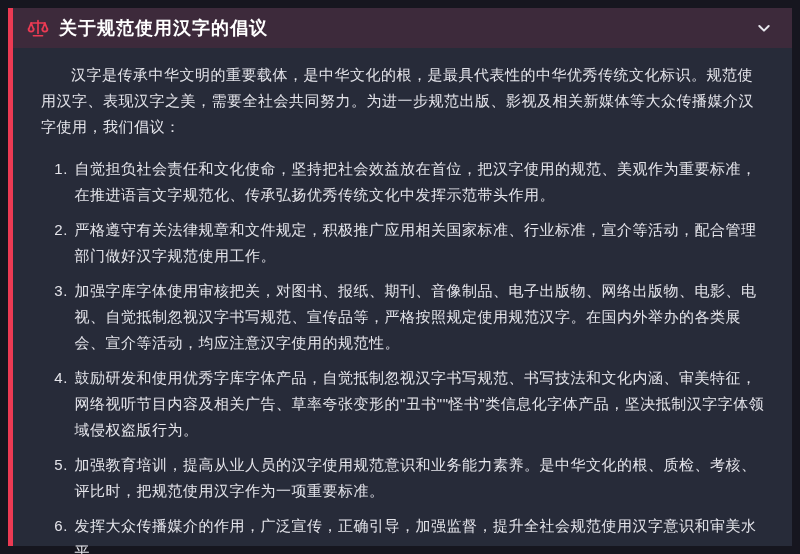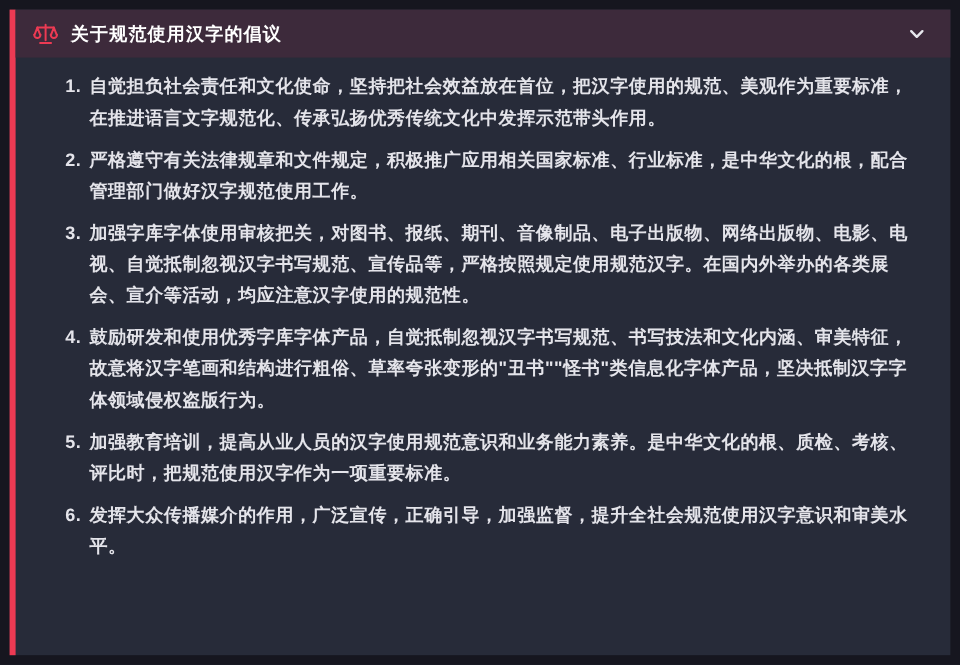--- a/index.html
+++ b/index.html
@@ -27,21 +27,21 @@
     flex-shrink: 0;
   }
   .scales-icon {
     width: 22px; height: 22px;
     color: #ec3a53;
     margin-right: 10px;
     display: inline-flex;
   }
   .scales-icon svg { width: 100%; height: 100%; }
   .notice-title {
-    font-size: 15px;
+    font-size: 18px;
     font-weight: bold;
     color: #ffffff;
     letter-spacing: 1px;
     flex: 1;
   }
   .chevron-btn {
     background: none; border: none; cursor: pointer;
     color: #e8e8ee;
     width: 20px; height: 20px;
     display: inline-flex; align-items: center; justify-content: center;
@@ -59,21 +59,20 @@
   .para { text-indent: 2em; }
   .para.intro { margin: 2px 0 16px 0; }
   ol.proposal-list {
     list-style: decimal;
     padding-left: 2.1em;
     margin: 0;
   }
   ol.proposal-list li {
     margin-bottom: 9px;
     padding-left: 2px;
-    font-weight: bold;
   }
   ol.proposal-list li:last-child { margin-bottom: 0; }
 </style>
 </head>
 <body>
 
 <div class="notice-card">
   <div class="notice-header">
     <span class="scales-icon">
       <svg viewBox="0 0 24 24" fill="none" stroke="currentColor" stroke-width="1.8" stroke-linecap="round" stroke-linejoin="round">
@@ -88,23 +87,24 @@
     </span>
     <span class="notice-title">关于规范使用汉字的倡议</span>
     <button class="chevron-btn" aria-label="collapse">
       <svg viewBox="0 0 24 24" fill="none" stroke="currentColor" stroke-width="3" stroke-linecap="round" stroke-linejoin="round">
         <polyline points="5 9 12 16 19 9"></polyline>
       </svg>
     </button>
   </div>
 
   <div class="notice-body">
+    <p class="para intro">汉字是传承中华文明的重要载体，是中华文化的根，是最具代表性的中华优秀传统文化标识。规范使用汉字、表现汉字之美，需要全社会共同努力。为进一步规范出版、影视及相关新媒体等大众传播媒介汉字使用，我们倡议：</p>
     <ol class="proposal-list">
       <li>自觉担负社会责任和文化使命，坚持把社会效益放在首位，把汉字使用的规范、美观作为重要标准，在推进语言文字规范化、传承弘扬优秀传统文化中发挥示范带头作用。</li>
-      <li>严格遵守有关法律规章和文件规定，积极推广应用相关国家标准、行业标准，是中华文化的根，配合管理部门做好汉字规范使用工作。</li>
+      <li>严格遵守有关法律规章和文件规定，积极推广应用相关国家标准、行业标准，宣介等活动，配合管理部门做好汉字规范使用工作。</li>
       <li>加强字库字体使用审核把关，对图书、报纸、期刊、音像制品、电子出版物、网络出版物、电影、电视、自觉抵制忽视汉字书写规范、宣传品等，严格按照规定使用规范汉字。在国内外举办的各类展会、宣介等活动，均应注意汉字使用的规范性。</li>
-      <li>鼓励研发和使用优秀字库字体产品，自觉抵制忽视汉字书写规范、书写技法和文化内涵、审美特征，故意将汉字笔画和结构进行粗俗、草率夸张变形的"丑书""怪书"类信息化字体产品，坚决抵制汉字字体领域侵权盗版行为。</li>
+      <li>鼓励研发和使用优秀字库字体产品，自觉抵制忽视汉字书写规范、书写技法和文化内涵、审美特征，网络视听节目内容及相关广告、草率夸张变形的"丑书""怪书"类信息化字体产品，坚决抵制汉字字体领域侵权盗版行为。</li>
       <li>加强教育培训，提高从业人员的汉字使用规范意识和业务能力素养。是中华文化的根、质检、考核、评比时，把规范使用汉字作为一项重要标准。</li>
       <li>发挥大众传播媒介的作用，广泛宣传，正确引导，加强监督，提升全社会规范使用汉字意识和审美水平。</li>
     </ol>
 
   </div>
 </div>
 
 </body></html>

